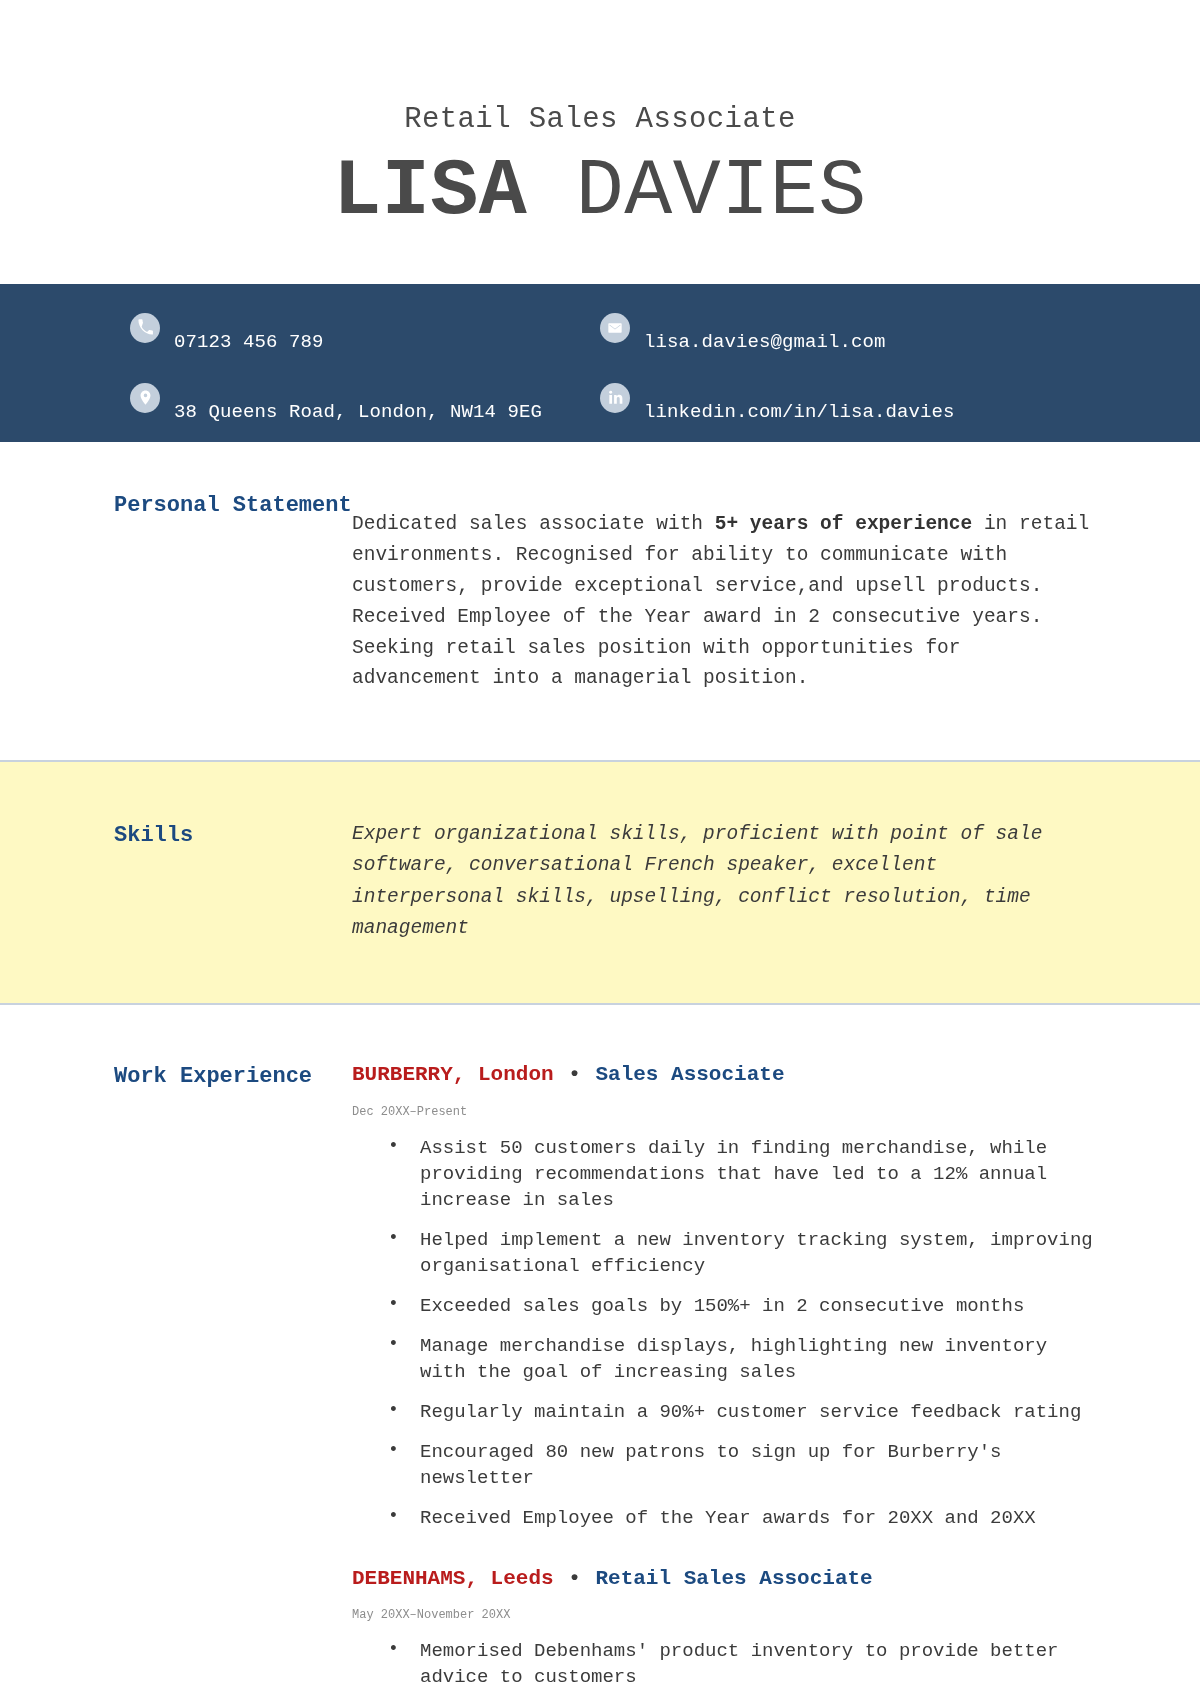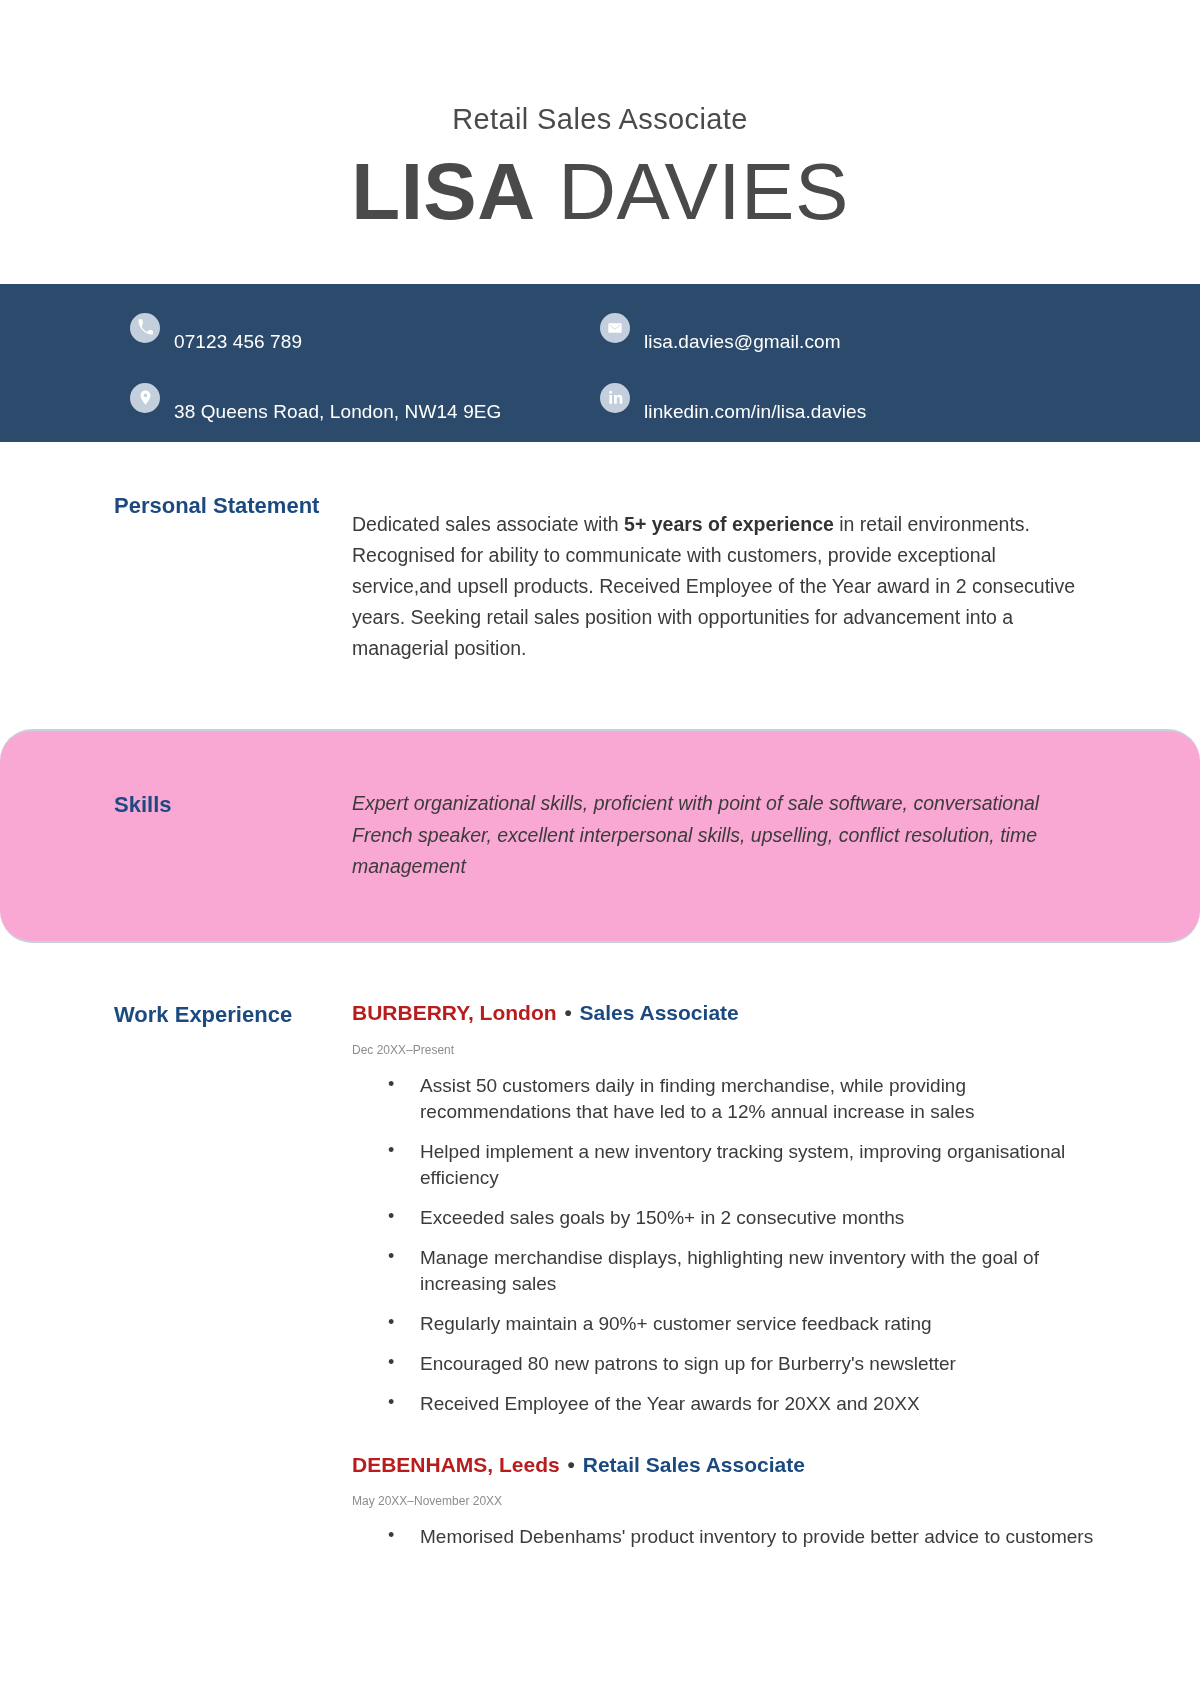--- a/index.html
+++ b/index.html
@@ -7,21 +7,21 @@
   html, body { margin: 0; padding: 0; }
   body {
     width: 1200px;
     height: 1698px;
     background: #ffffff;
     font-family: "Liberation Sans", sans-serif;
     color: #3b3b3b;
     overflow: hidden;
   }
 
-  .page { position: relative; width: 1200px; height: 1276px; background: #fff; }
+  .page { position: relative; width: 1200px; height: 1276px; background: #fff; font-family: Liberation Mono, monospace; }
 
   
   .header { padding-top: 104px; text-align: center; }
   .job-title-top {
     font-size: 29px;
     letter-spacing: 0.4px;
     color: #4a4a4a;
     font-weight: 400;
     line-height: 1.1;
   }
@@ -90,27 +90,26 @@
   .sec-statement { padding-top: 48px; padding-bottom: 34px; }
   .statement-text {
     font-size: 19.5px;
     line-height: 1.58;
     color: #3b3b3b;
   }
   .statement-text b { font-weight: 700; color: #333; }
 
   
   .skills-band {
-    background: #f9a8d4;
+    background: #fef9c3;
     border-top: 2px solid #c8d2de;
     border-bottom: 2px solid #c8d2de;
     margin-top: 12px;
     padding-top: 38px;
     padding-bottom: 40px;
-    border-radius: 32px;
   }
   .skills-text {
     font-size: 19.5px;
     line-height: 1.6;
     font-style: italic;
     color: #3b3b3b;
   }
   .skills-band .section-label { padding-top: 22px; }
 
   

